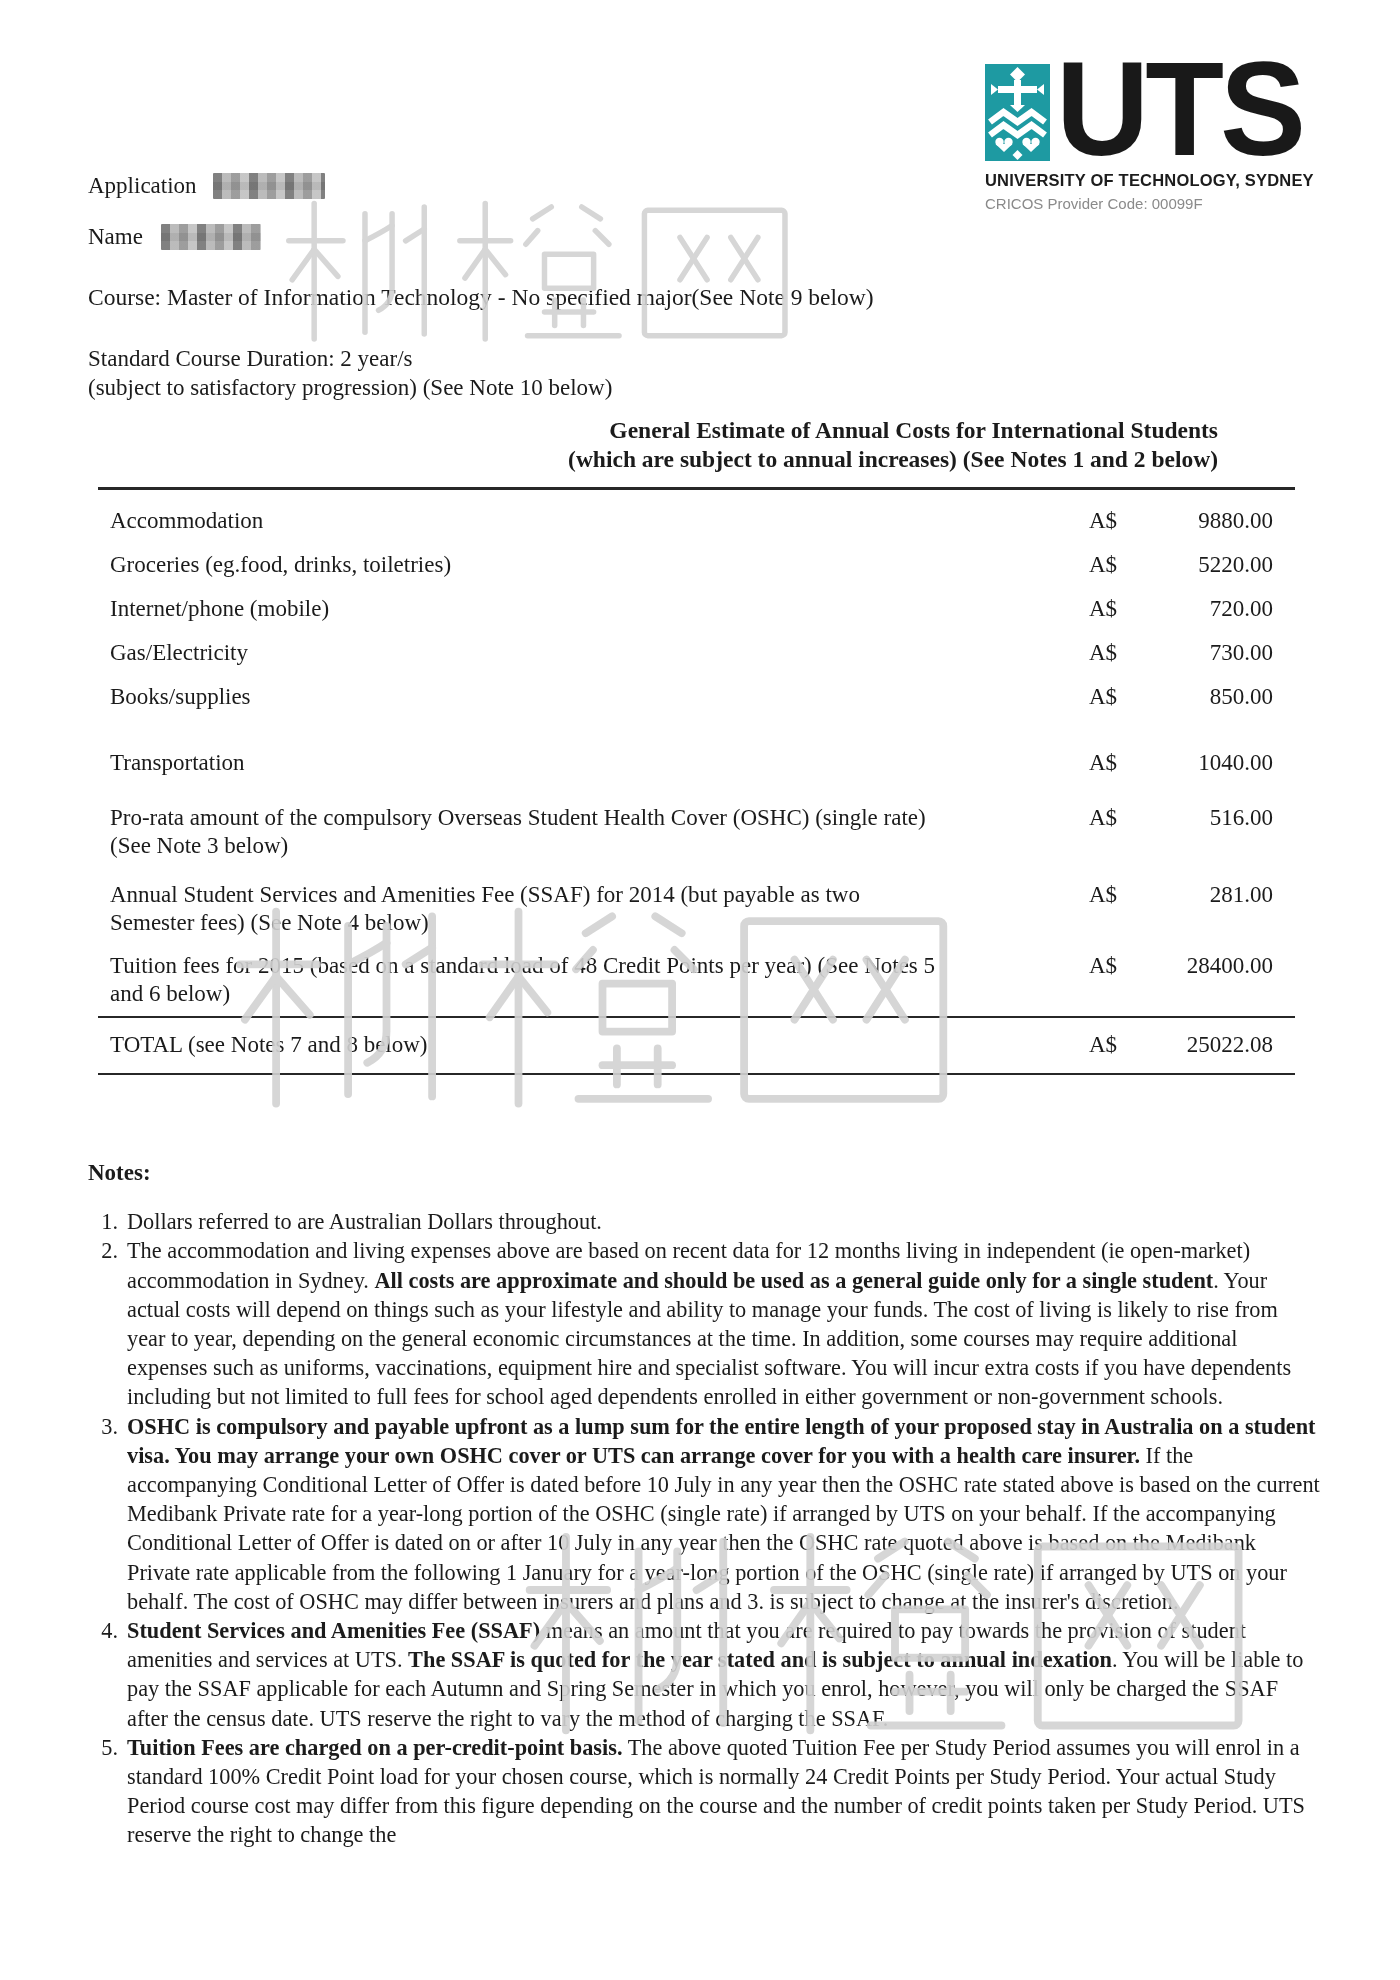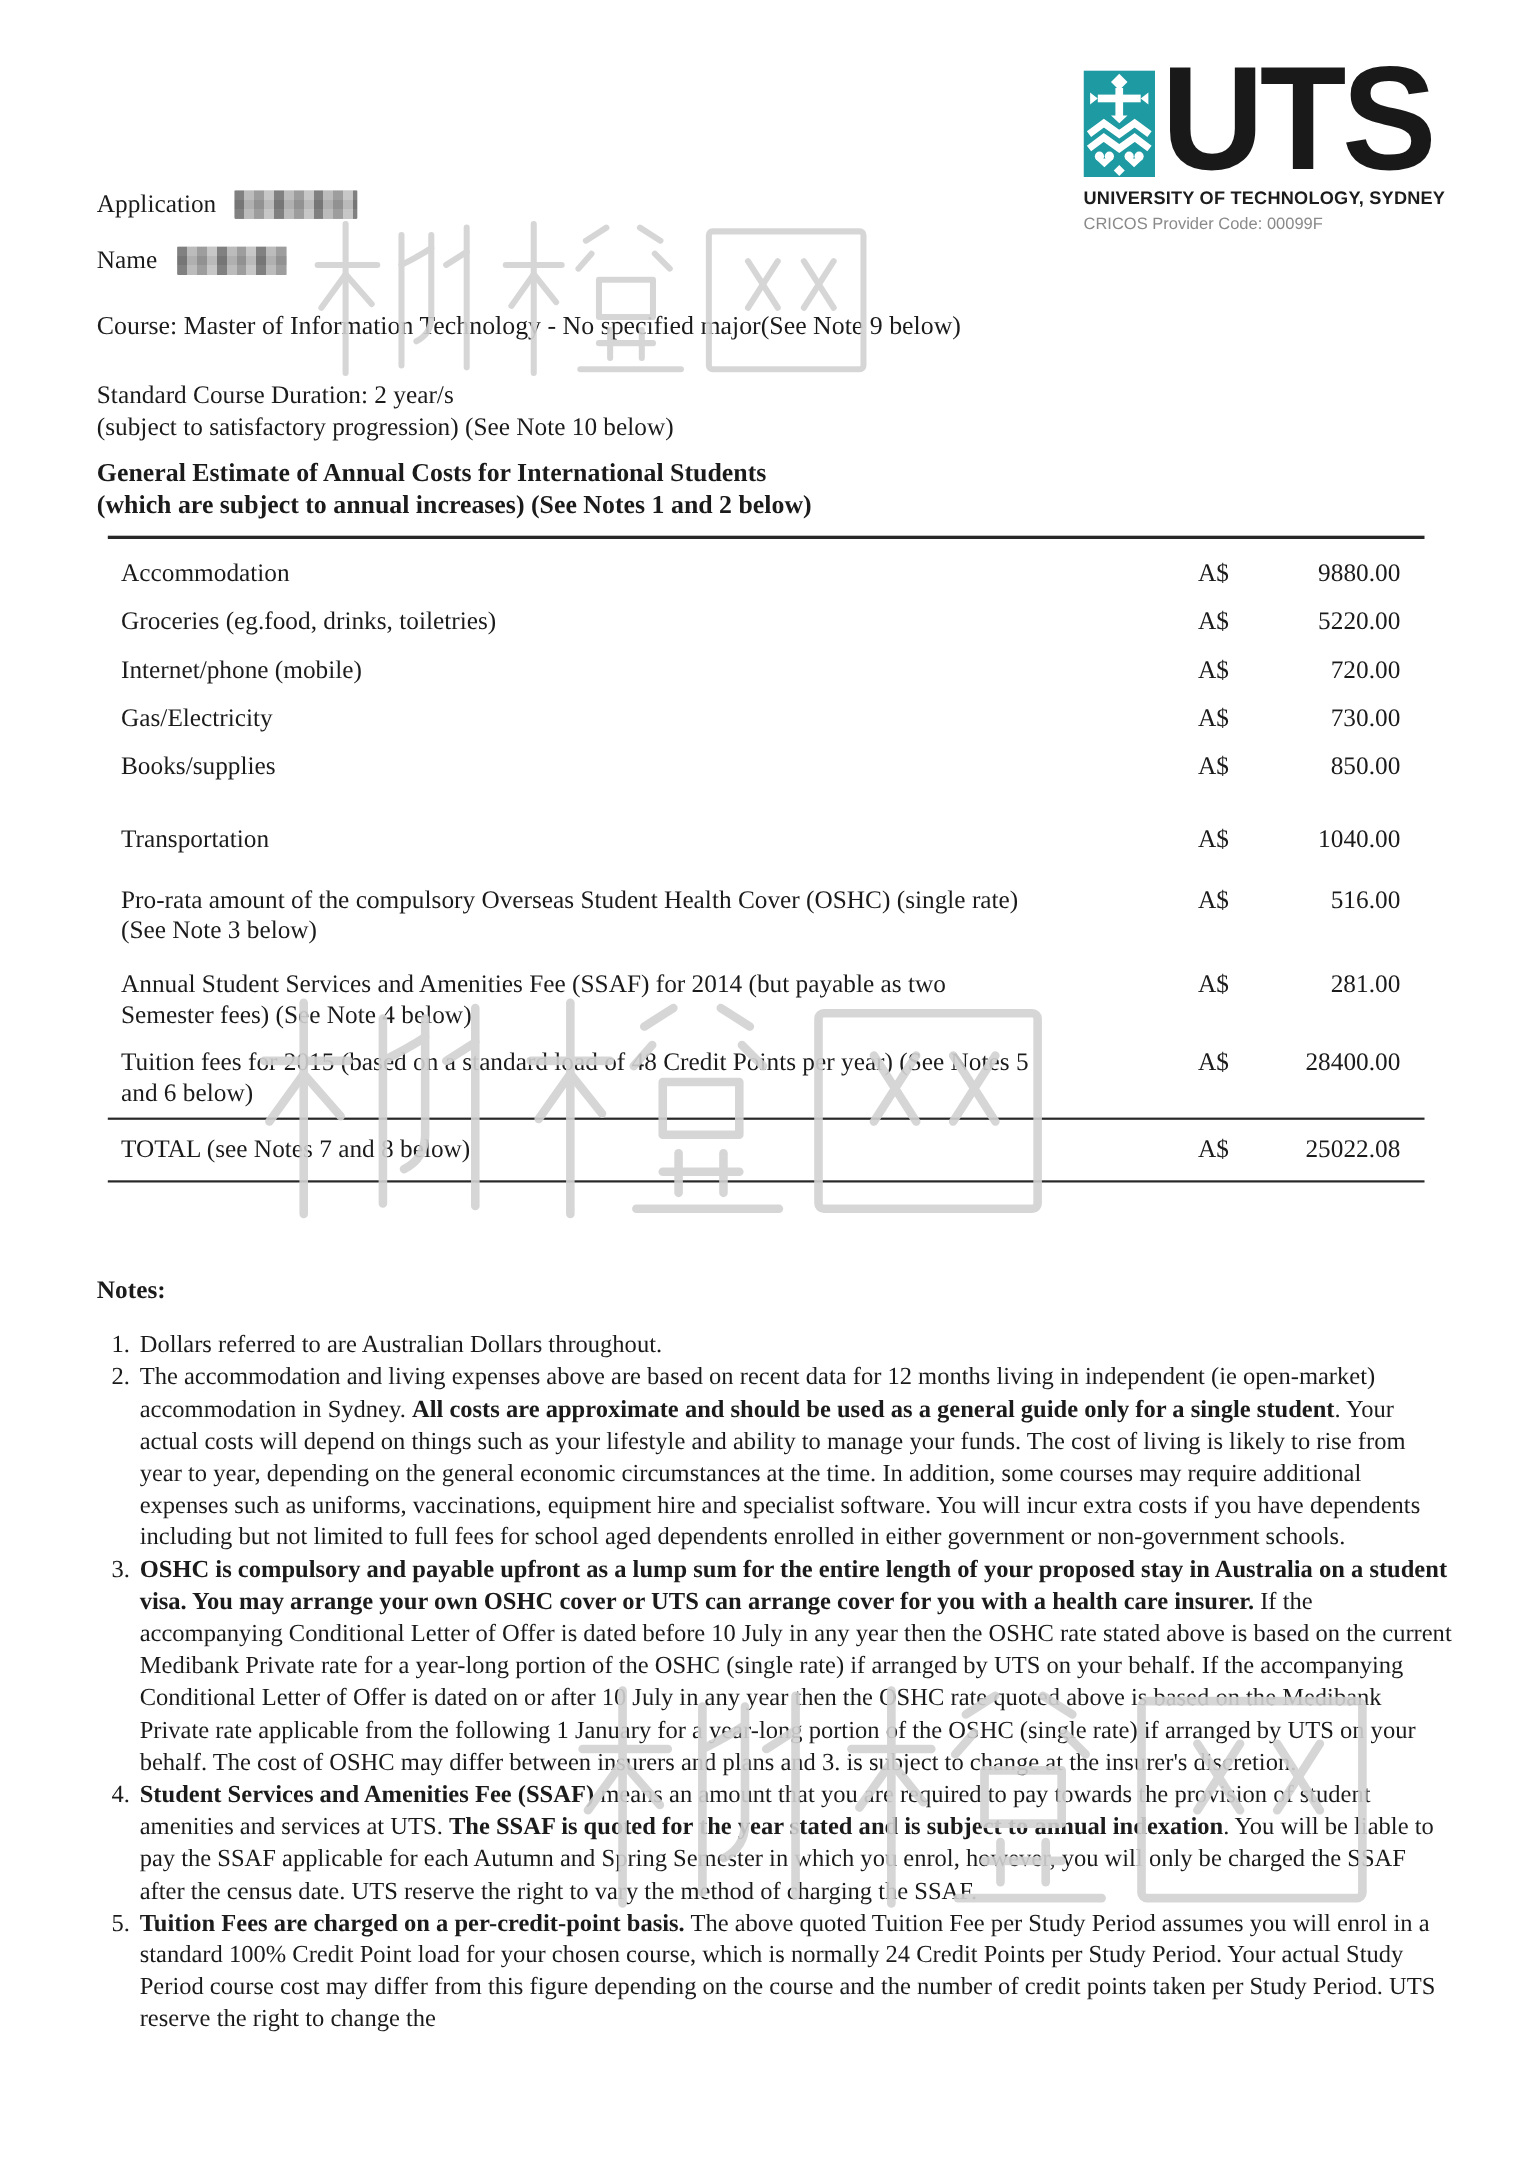--- a/index.html
+++ b/index.html
@@ -40,21 +40,21 @@
     font-family:"Liberation Sans","DejaVu Sans",sans-serif;font-weight:bold;
     font-size:16.5px;letter-spacing:.2px;color:#1c1c1c;margin-top:10px;white-space:nowrap;
   }
   .logo-cricos{
     font-family:"Liberation Sans","DejaVu Sans",sans-serif;
     font-size:15px;color:#8a8a8a;margin-top:5px;white-space:nowrap;
   }
 
   
   .title-block{
-    position:absolute;left:88px;top:416px;width:1130px;text-align:left;
+    position:absolute;left:88px;top:416px;width:1130px;text-align:right;
     font-weight:bold;font-size:23.5px;line-height:28.5px;
   }
   .cost-table{position:absolute;left:98px;top:487px;width:1197px;font-size:23px;}
   .rule-top{border-top:3.5px solid #272727;}
   .rows-wrap{padding-top:17px;}
   .crow{display:grid;grid-template-columns:1fr 58px 148px;line-height:28px;margin-bottom:16px;}
   .crow .lbl{padding-left:12px;padding-right:30px;white-space:pre-line;}
   .crow .cur{text-align:left;}
   .crow .amt{text-align:right;padding-right:22px;}
   .crow:nth-child(6){margin-bottom:27px;margin-top:38px;}

